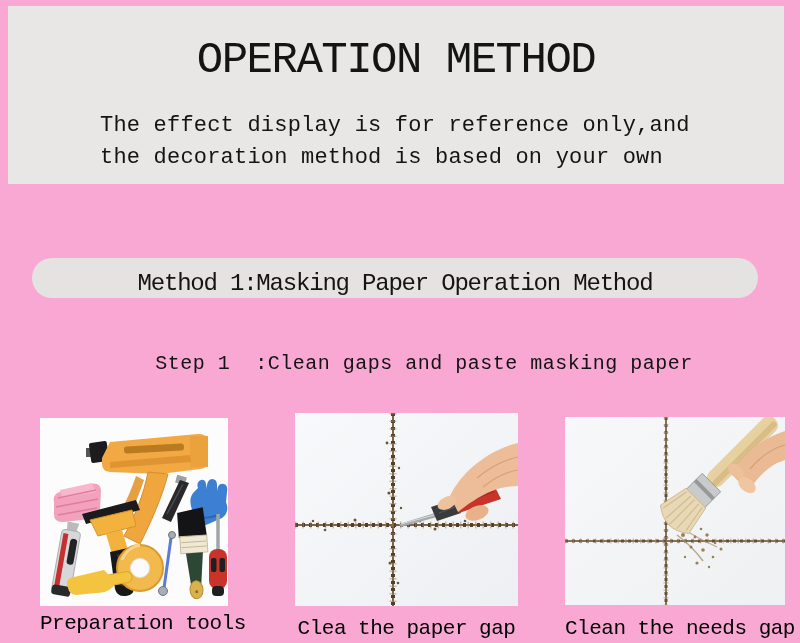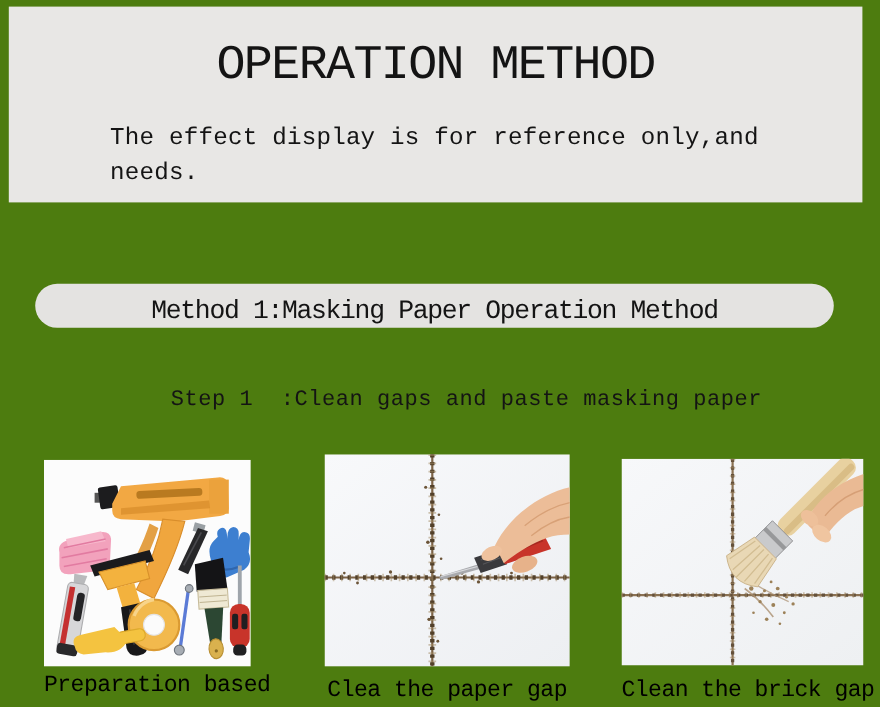--- a/index.html
+++ b/index.html
@@ -1,17 +1,17 @@
 <!DOCTYPE html>
 <html style="--header_bg: #e8e7e5; --banner_bg: #e4e3e1; --text: #141414; --gun_orange: #f2a843; --cloth_pink: #f2a2bc; --glove_blue: #3d7fd0; --knife_red: #c8342a; --skin: #ecbd98; --wood: #e8d1a0; --grout_brown: #6b5438; --tile_bg: #f3f4f6;"><head>
 <meta charset="utf-8">
 <style>
   html,body{margin:0;padding:0;background:#fff;}
   .canvas{
-    position:relative;width:800px;height:643px;overflow:hidden;background:#4d7c0f;
+    position:relative;width:800px;height:643px;overflow:hidden;background:#f9a8d4;
     font-family:"Liberation Mono","DejaVu Sans Mono",monospace;color:var(--text,#141414);
   }
   
   .hero{position:absolute;left:8px;top:6px;width:776px;height:178px;background:var(--header_bg,#e8e7e5);}
   .hero h1{
     margin:0;padding-top:28px;text-align:center;font-weight:normal;
     font-size:44px;line-height:52px;letter-spacing:-1.5px;white-space:pre;
   }
   .hero .sub{margin:24px 0 0 92px;font-size:22px;line-height:32px;letter-spacing:.2px;}
   .hero .sub div{white-space:pre;}
@@ -36,21 +36,21 @@
 </style>
 </head>
 <body>
 
 <div class="canvas">
 
   <header class="hero">
     <h1>OPERATION METHOD</h1>
     <div class="sub">
       <div>The effect display is for reference only,and</div>
-      <div>needs.</div>
+      <div>the decoration method is based on your own</div>
     </div>
   </header>
 
   <div class="pill">Method 1:Masking Paper Operation Method</div>
 
   <div class="step">Step 1  :Clean gaps and paste masking paper</div>
 
   <figure class="fig1">
     <svg width="188" height="188" viewBox="0 0 188 188" xmlns="http://www.w3.org/2000/svg">
       <rect x="0" y="0" width="188" height="188" fill="#fcfcfc"></rect>
@@ -126,21 +126,21 @@
       </g>
 
       <g>
         <line x1="178" y1="96" x2="178" y2="132" stroke="#9fa5ab" stroke-width="3.5"></line>
         <rect x="169" y="131" width="18" height="40" rx="8" fill="var(--knife_red)"></rect>
         <rect x="171" y="140" width="5.5" height="14" rx="2" fill="#1f1f21"></rect>
         <rect x="179.5" y="140" width="5.5" height="14" rx="2" fill="#1f1f21"></rect>
         <rect x="172" y="168" width="12" height="10" rx="4" fill="#1f1f21"></rect>
       </g>
     </svg>
-    <figcaption>Preparation based</figcaption>
+    <figcaption>Preparation tools</figcaption>
   </figure>
 
   <figure class="fig2">
     <svg width="223" height="193" viewBox="0 0 223 193" xmlns="http://www.w3.org/2000/svg">
       <defs>
         <linearGradient id="g2" x1="0" y1="0" x2="1" y2="1">
           <stop offset="0" stop-color="#f8f9fb"></stop>
             <stop offset="1" stop-color="#edeff2"></stop>
         </linearGradient>
       </defs>
@@ -237,16 +237,16 @@
         <path d="M93,72 L88,100 M99,72 L97,105 M104,72 L104,108 M110,72 L112,105 M115,72 L120,100" stroke="#d2bd92" stroke-width="1.2" fill="none"></path>
       </g>
 
       <g>
         <path d="M220,14 C202,20 187,30 176,44 C171,50 169,56 170,61 L184,74 C191,62 201,52 212,46 L220,43 Z" fill="#eaba94"></path>
         <path d="M220,28 C206,32 194,41 185,52" stroke="#d69f76" stroke-width="1.2" fill="none"></path>
         <ellipse cx="182" cy="68" rx="10" ry="6.5" fill="#f0c5a0" transform="rotate(40 182 68)"></ellipse>
         <ellipse cx="171" cy="54" rx="9" ry="6" fill="#eec09a" transform="rotate(40 171 54)"></ellipse>
       </g>
     </svg>
-    <figcaption>Clean the brick gap</figcaption>
+    <figcaption>Clean the needs gap</figcaption>
   </figure>
 
 </div>
 
 </body></html>

